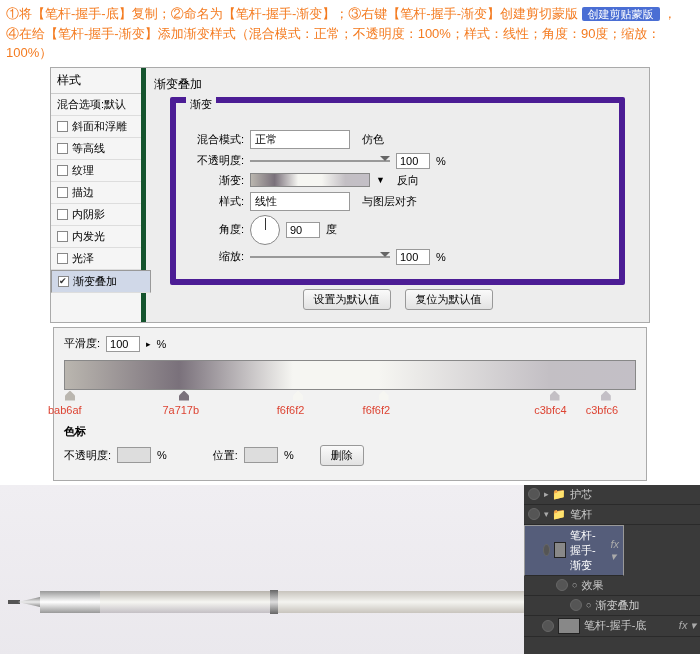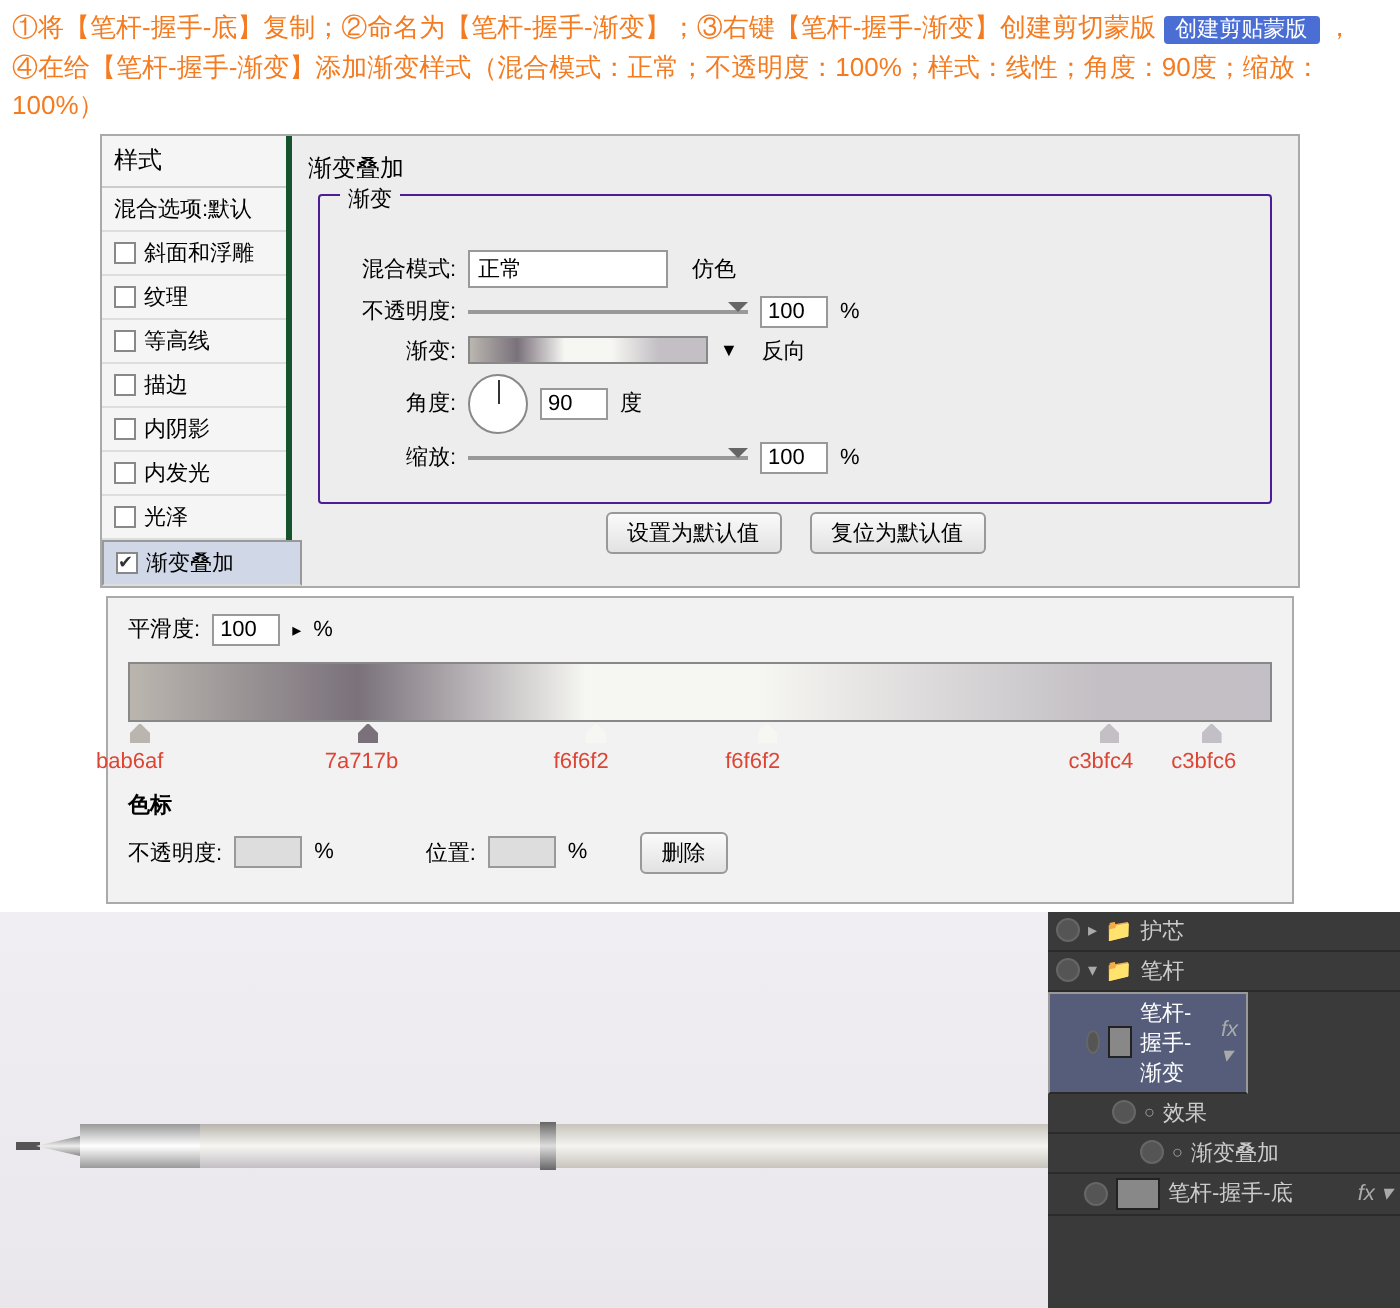--- a/index.html
+++ b/index.html
@@ -5,29 +5,29 @@
 * { box-sizing: border-box; margin: 0; padding: 0; font-family: "Microsoft YaHei", Arial, sans-serif; }
 body { width: 700px; height: 654px; background: #fff; font-size: 12px; }
 
 .instructions { padding: 4px 6px; color: #f47b20; font-size: 13px; line-height: 1.5; }
 .instructions .blue-btn { background: #4a6ed4; color: #fff; padding: 1px 6px; border-radius: 2px; font-size: 11px; }
 
 .dialog { margin: 0 auto; width: 600px; background: #ededed; border: 1px solid #aaa; }
 .dlg-title { text-align: center; padding: 3px; background: #e0e0e0; border-bottom: 1px solid #aaa; font-size: 13px; }
 .dlg-body { display: flex; }
 
-.style-list { width: 95px; background: #f5f5f5; border-right: 3px solid #14532d; }
+.style-list { width: 95px; background: #f5f5f5; border-right: 5px solid #14532d; }
 .style-list .hdr { padding: 4px 6px; border-bottom: 1px solid #ccc; font-size: 12px; }
 .style-list .item { padding: 3px 6px; border-bottom: 1px solid #ddd; display: flex; align-items: center; gap: 4px; font-size: 11px; }
 .style-list .item.sel { background: #d0d8e8; }
 .style-list .cb { width: 11px; height: 11px; border: 1px solid #888; display: inline-block; background: #fff; }
 .style-list .cb.on::after { content: "✔"; font-size: 9px; display: block; line-height: 9px; color: #333; }
 
 .panel { flex: 1; padding: 8px; position: relative; }
-.grp { border: 1px solid #4c1d95; padding: 8px 10px 10px; margin: 4px 5px; border-radius: 2px; }
+.grp { border: 6px solid #4c1d95; padding: 8px 10px 10px; margin: 4px 16px; border-radius: 2px; }
 .grp-title { position: relative; top: -14px; background: #ededed; padding: 0 4px; display: inline-block; font-size: 11px; }
 .row { display: flex; align-items: center; gap: 6px; margin: 4px 0; font-size: 11px; }
 .row label { width: 58px; text-align: right; }
 .sel { border: 1px solid #999; background: #fff; padding: 1px 4px; width: 100px; font-size: 11px; }
 .inp { width: 34px; border: 1px solid #999; padding: 1px 3px; font-size: 11px; }
 .slider { flex: 1; max-width: 140px; height: 2px; background: #999; position: relative; }
 .slider::after { content: ""; position: absolute; right: 0; top: -4px; width: 0; height: 0; border: 5px solid transparent; border-top-color: #666; }
 .grad-bar { width: 120px; height: 14px; border: 1px solid #888; background: linear-gradient(90deg,#bab6af,#7a717b,#f6f6f2,#f6f6f2,#c3bfc4,#c3bfc6); }
 .dial { width: 30px; height: 30px; border: 1px solid #888; border-radius: 50%; position: relative; background: #fff; }
 .dial::after { content: ""; position: absolute; left: 50%; top: 2px; width: 1px; height: 12px; background: #333; }
@@ -82,25 +82,25 @@
     <div class="style-list">
       <div class="hdr">样式</div>
       <div class="item">混合选项:默认</div>
       <div id="style-items">
           <div class="item">
             <span class="cb"></span>
             <span>斜面和浮雕</span>
           </div>
           <div class="item">
             <span class="cb"></span>
+            <span>等高线</span>
+          </div>
+          <div class="item">
+            <span class="cb"></span>
             <span>纹理</span>
-          </div>
-          <div class="item">
-            <span class="cb"></span>
-            <span>等高线</span>
           </div>
           <div class="item">
             <span class="cb"></span>
             <span>描边</span>
           </div>
           <div class="item">
             <span class="cb"></span>
             <span>内阴影</span>
           </div>
           <div class="item">
@@ -133,20 +133,26 @@
           <div class="slider"></div>
           <input class="inp" value="100" style="">
           <span>%</span>
         </div>
         <div class="row">
           <label>渐变:</label>
           <div class="grad-bar"></div>
           <span style="font-size:9px;">▼</span>
           <span class="cb"></span>
           <span>反向</span>
+        </div>
+        <div class="row">
+          <label>样式:</label>
+          <div class="sel">线性</div>
+          <span class="cb on"></span>
+          <span>与图层对齐</span>
         </div>
         <div class="row">
           <label>角度:</label>
           <div class="dial"></div>
           <input class="inp" value="90" style="">
           <span>度</span>
         </div>
         <div class="row">
           <label>缩放:</label>
           <div class="slider"></div>

